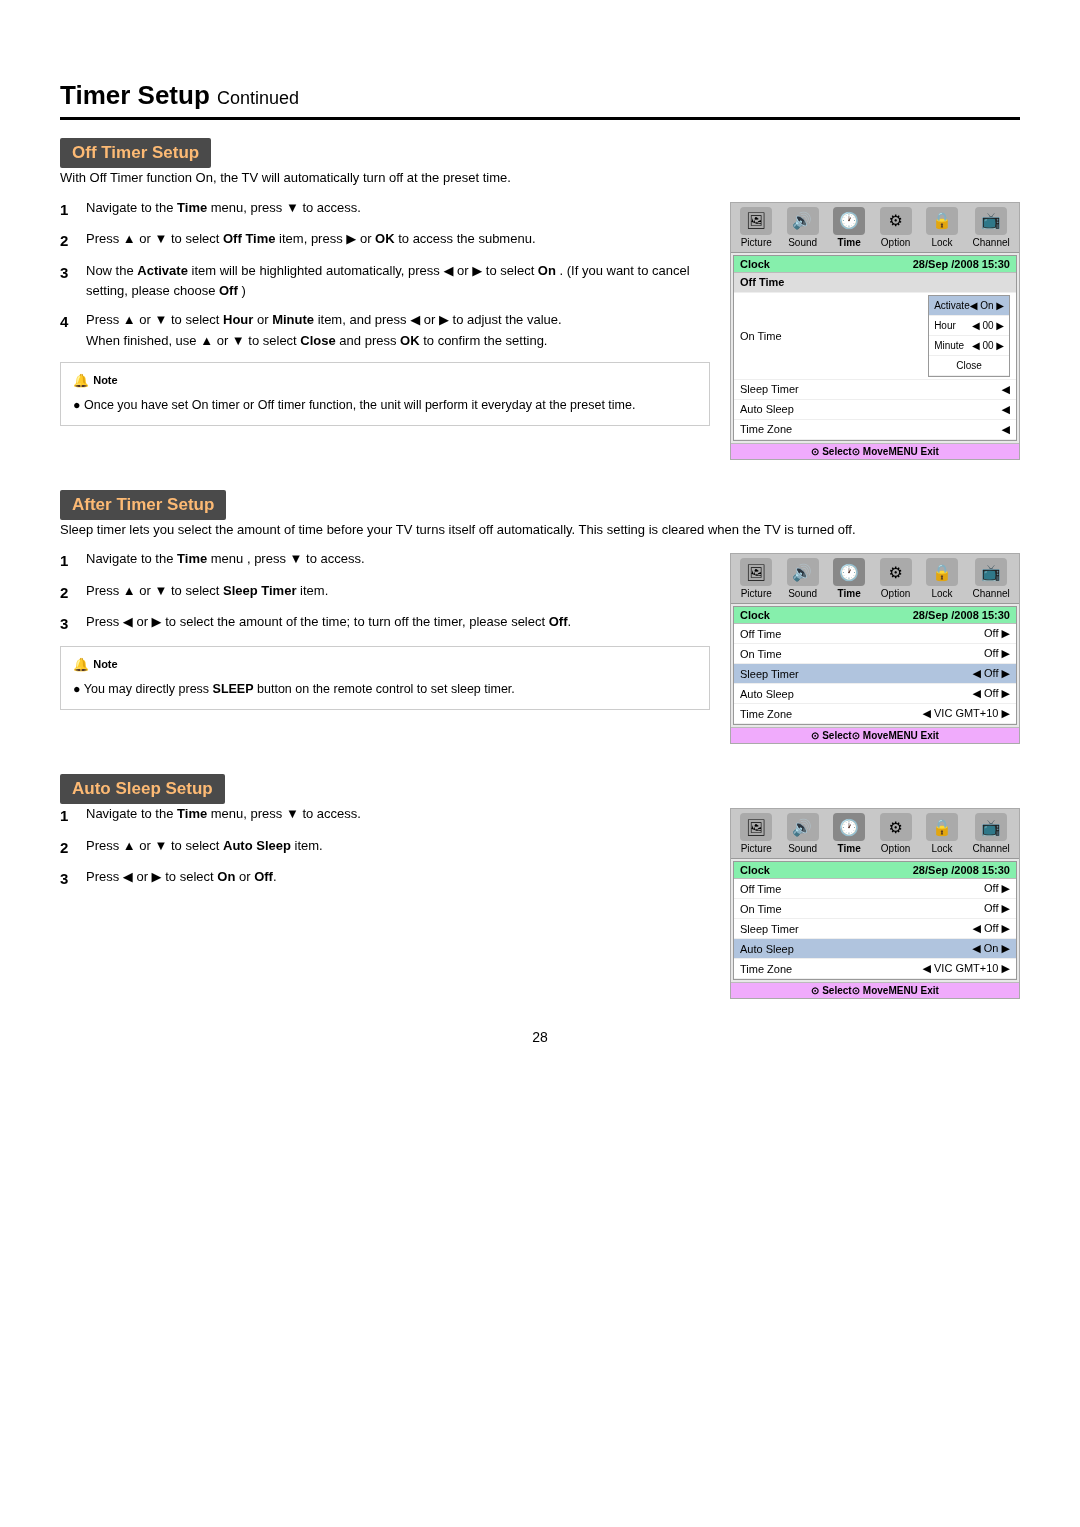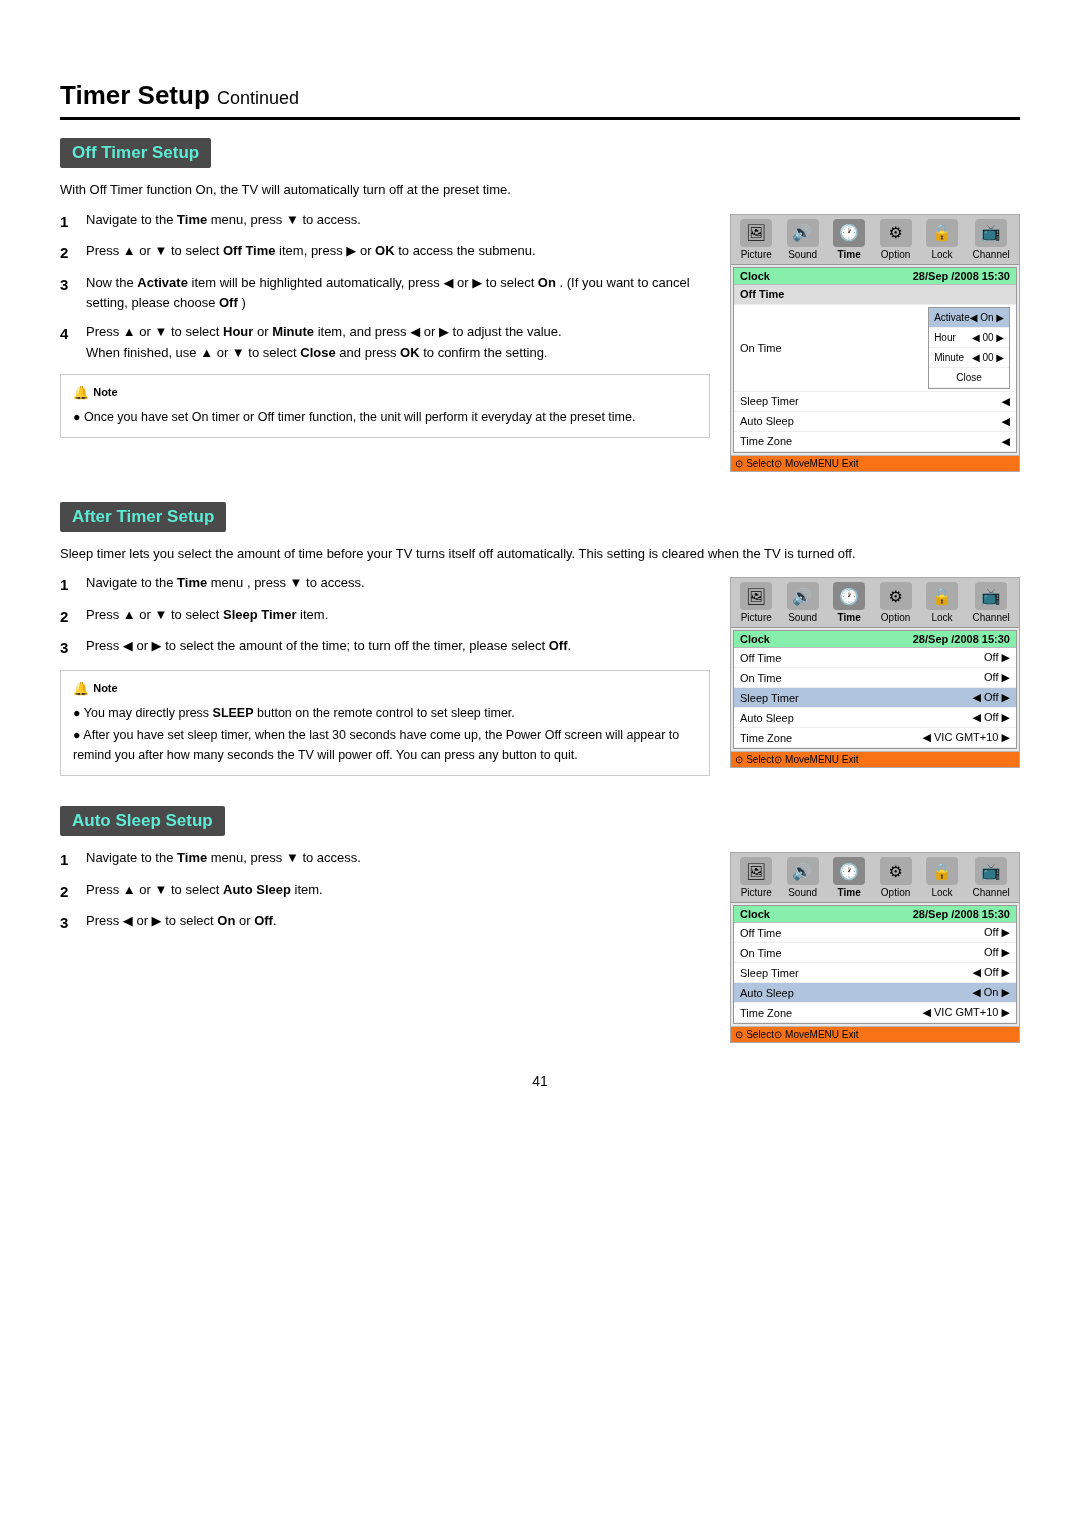--- a/index.html
+++ b/index.html
@@ -19,26 +19,25 @@
       padding-bottom: 6px;
       margin-bottom: 18px;
       margin-top: 40px;
     }
     h1.page-title span.continued {
       font-size: 18px;
       font-weight: normal;
     }
     .section-header {
       background: #4a4a4a;
-      color: #5eead4;
+      color: #fdba74;
       font-size: 17px;
       font-weight: bold;
       padding: 5px 12px;
       display: inline-block;
-      margin-bottom: 12px;
       border-radius: 2px;
     }
     .section {
       margin-bottom: 30px;
     }
     .section-intro {
       font-size: 13px;
       margin-bottom: 10px;
       line-height: 1.5;
     }
@@ -157,26 +156,27 @@
     .tv-menu-row.section-title {
       background: #ddd;
       font-weight: bold;
     }
     .tv-menu-row-value {
       display: flex;
       align-items: center;
       gap: 3px;
     }
     .tv-menu-footer {
-      background: #f97316;
-      display: flex;
-      justify-content: flex-start;
+      background: #f0abfc;
+      display: flex;
+      justify-content: center;
       padding: 2px 4px;
       font-size: 10px;
       border-top: 1px solid #bbb;
+      font-weight: bold;
     }
     .tv-menu-footer span { font-size: 10px; }
     .activate-sub {
       background: #fff;
       border: 1px solid #999;
       font-size: 11px;
     }
     .activate-sub .tv-menu-row {
       padding: 1px 6px;
     }
@@ -324,21 +324,20 @@
         <span class="step-text">Press ▲ or ▼ to select <b>Sleep Timer</b> item.</span>
       </div>
       <div class="step">
         <span class="step-num">3</span>
         <span class="step-text">Press ◀ or ▶ to select the amount of the time; to turn off the timer, please select <b>Off</b>.</span>
       </div>
 
       <div class="note-box">
         <div class="note-title">Note</div>
         <p>● You may directly press <b>SLEEP</b> button on the remote control to set sleep timer.</p>
-        <p>● After you have set sleep timer, when the last 30 seconds have come up, the Power Off screen will appear to remind you after how many seconds the TV will power off. You can press any button to quit.</p>
       </div>
     </div>
 
     <div class="tv-menu tv-menu-container">
       <div class="tv-menu-icons">
         <div class="tv-icon-col">
           <div class="tv-icon-img">🖼</div>
           <span>Picture</span>
         </div>
         <div class="tv-icon-col">
@@ -471,13 +470,13 @@
       </div>
       <div class="tv-menu-footer">
         <span>⊙ Select</span>
         <span>⊙ Move</span>
         <span>MENU Exit</span>
       </div>
     </div>
   </div>
 </div>
 
-<div class="page-number">41</div>
+<div class="page-number">28</div>
 
 </body></html>

